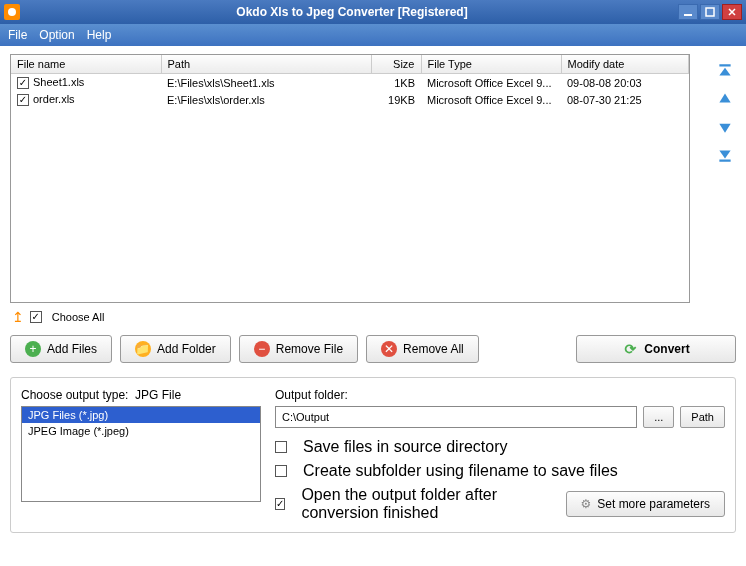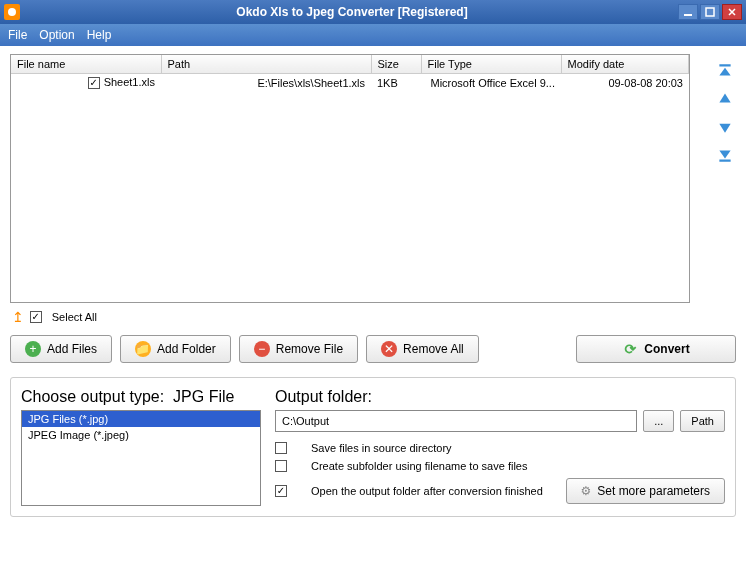--- a/index.html
+++ b/index.html
@@ -13,48 +13,48 @@
 .winbtn.close { background: #d04040; border-color: #a02020; }
 .winbtn svg { width: 10px; height: 10px; }
 .menubar { background: linear-gradient(#5a8fd0, #3d72c0); height: 22px; display: flex; align-items: center; padding: 0 8px; gap: 12px; color: #fff; font-size: 12px; }
 .menubar span { cursor: pointer; }
 .content { padding: 8px 10px; background: #fff; }
 .filepanel { display: flex; gap: 24px; }
 .tablewrap { flex: 1; border: 1px solid #999; background: #fff; }
 .ftable { width: 100%; border-collapse: collapse; font-size: 11px; }
 .ftable th { background: linear-gradient(#fdfdfd, #ececec); border: 1px solid #ccc; border-top: none; border-left: none; text-align: left; padding: 3px 6px; font-weight: normal; }
 .ftable th:first-child { border-left: none; }
-.ftable td { padding: 2px 6px; border: none; text-align: right; }
-.ftable .size { text-align: left; }
+.ftable td { padding: 2px 6px; border: none; }
+.ftable .size { text-align: right; }
 .check { width: 12px; height: 12px; border: 1px solid #555; display: inline-flex; align-items: center; justify-content: center; vertical-align: middle; margin-right: 4px; background: #fff; }
 .check.on::before { content: "✓"; font-size: 10px; line-height: 1; color: #000; }
 .tbody-area { height: 228px; overflow: auto; }
 .sidearrows { display: flex; flex-direction: column; gap: 10px; padding-top: 8px; width: 22px; align-items: center; }
 .arricon { width: 18px; height: 18px; cursor: pointer; display: flex; align-items: center; justify-content: center; }
 .selectallrow { display: flex; align-items: center; gap: 6px; padding: 6px 2px 10px 2px; }
 .orangearrow { color: #ff8c00; font-size: 14px; }
 .btnrow { display: flex; gap: 8px; align-items: center; margin-bottom: 14px; }
 .btn { height: 28px; padding: 0 14px; background: linear-gradient(#fdfdfd, #e8e8e8); border: 1px solid #999; border-radius: 3px; display: inline-flex; align-items: center; gap: 6px; cursor: pointer; font-size: 12px; }
 .btn.convert { width: 160px; justify-content: center; font-weight: bold; margin-left: auto; }
 .bicon { width: 16px; height: 16px; display: inline-flex; align-items: center; justify-content: center; border-radius: 50%; }
 .bicon.add { background: #4caf50; color: #fff; }
 .bicon.folder { background: #ffb020; }
 .bicon.rem { background: #e05040; color: #fff; }
 .bicon.conv { color: #4caf50; font-size: 14px; }
 .bottom { display: flex; gap: 14px; border: 1px solid #ccc; border-radius: 3px; padding: 10px; }
 .leftcol { width: 240px; }
 .rightcol { flex: 1; }
-.lbl { font-size: 16px; margin-bottom: 4px; display: block; }
+.lbl { font-size: 12px; margin-bottom: 4px; display: block; }
 .typelist { border: 1px solid #888; height: 96px; background: #fff; margin-top: 4px; }
 .typeitem { padding: 2px 6px; font-size: 11px; cursor: pointer; }
 .typeitem.sel { background: #2d5fcf; color: #fff; }
 .outfolder { display: flex; gap: 6px; align-items: center; margin-bottom: 10px; margin-top: 4px; }
 .txtinput { flex: 1; border: 1px solid #888; padding: 3px 6px; font-size: 11px; height: 22px; }
 .sbtn { height: 22px; padding: 0 10px; background: linear-gradient(#fdfdfd, #e8e8e8); border: 1px solid #999; border-radius: 2px; cursor: pointer; font-size: 11px; }
-.checkrow { display: flex; align-items: center; gap: 20px; margin-bottom: 6px; font-size: 11px; }
+.checkrow { display: flex; align-items: center; gap: 12px; margin-bottom: 6px; font-size: 16px; }
 .gearicon { color: #888; }
 </style>
 </head>
 <body>
 
 <div class="titlebar">
   <span class="titlebar-icon"></span>
   <span class="titlebar-title">Okdo Xls to Jpeg Converter [Registered]</span>
   <div class="winbtns">
     <div class="winbtn">
@@ -98,20 +98,27 @@
       <div class="tbody-area">
         <table class="ftable" id="tbody-table">
             <tbody id="file-rows">
               <tr>
                 <td style="width:150px"><span class="check on"></span><span>Sheet1.xls</span></td>
   <td style="width:210px">E:\Files\xls\Sheet1.xls</td>
   <td style="width:50px" class="size">1KB</td>
   <td style="width:140px">Microsoft Office Excel 9...</td>
   <td>09-08-08 20:03</td>
               </tr>
+              <tr>
+                <td style="width:150px"><span class="check on"></span><span>order.xls</span></td>
+  <td style="width:210px">E:\Files\xls\order.xls</td>
+  <td style="width:50px" class="size">19KB</td>
+  <td style="width:140px">Microsoft Office Excel 9...</td>
+  <td>08-07-30 21:25</td>
+              </tr>
             </tbody>
           </table>
       </div>
     </div>
     <div class="sidearrows">
       <div class="arricon">
           <svg viewBox="0 0 16 16">
             <rect x="3" y="2" width="10" height="2" fill="#3a8fd8"></rect>
             <path d="M8 5 L3 12 L13 12 Z" fill="#3a8fd8"></path>
           </svg>
@@ -131,21 +138,21 @@
             <path d="M8 11 L3 4 L13 4 Z" fill="#3a8fd8"></path>
             <rect x="3" y="12" width="10" height="2" fill="#3a8fd8"></rect>
           </svg>
         </div>
     </div>
   </div>
 
   <div class="selectallrow">
     <span class="orangearrow">↥</span>
     <span class="check on"></span>
-    <span>Select All</span>
+    <span>Choose All</span>
   </div>
 
   <div class="btnrow">
     <div class="btn">
         <span class="bicon add">+</span>
         <span>Add Files</span>
       </div>
     <div class="btn">
         <span class="bicon folder">📁</span>
         <span>Add Folder</span>

